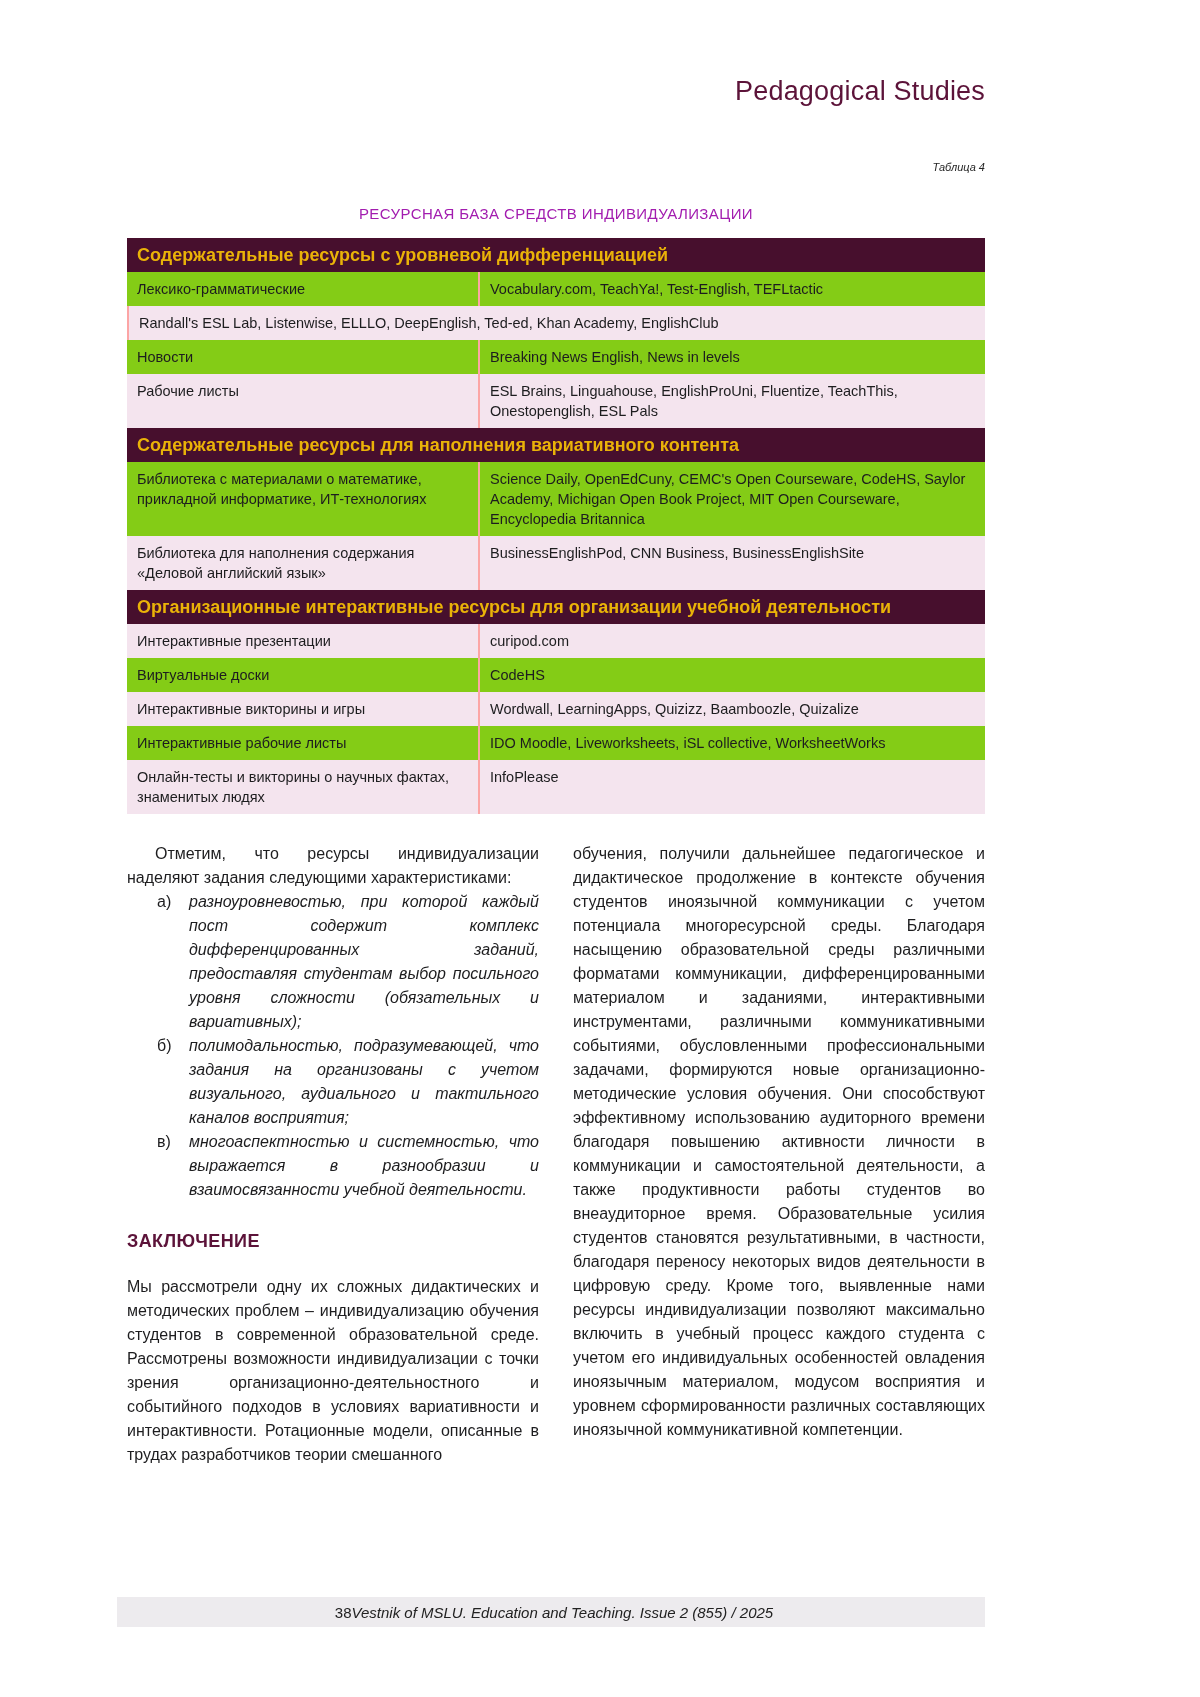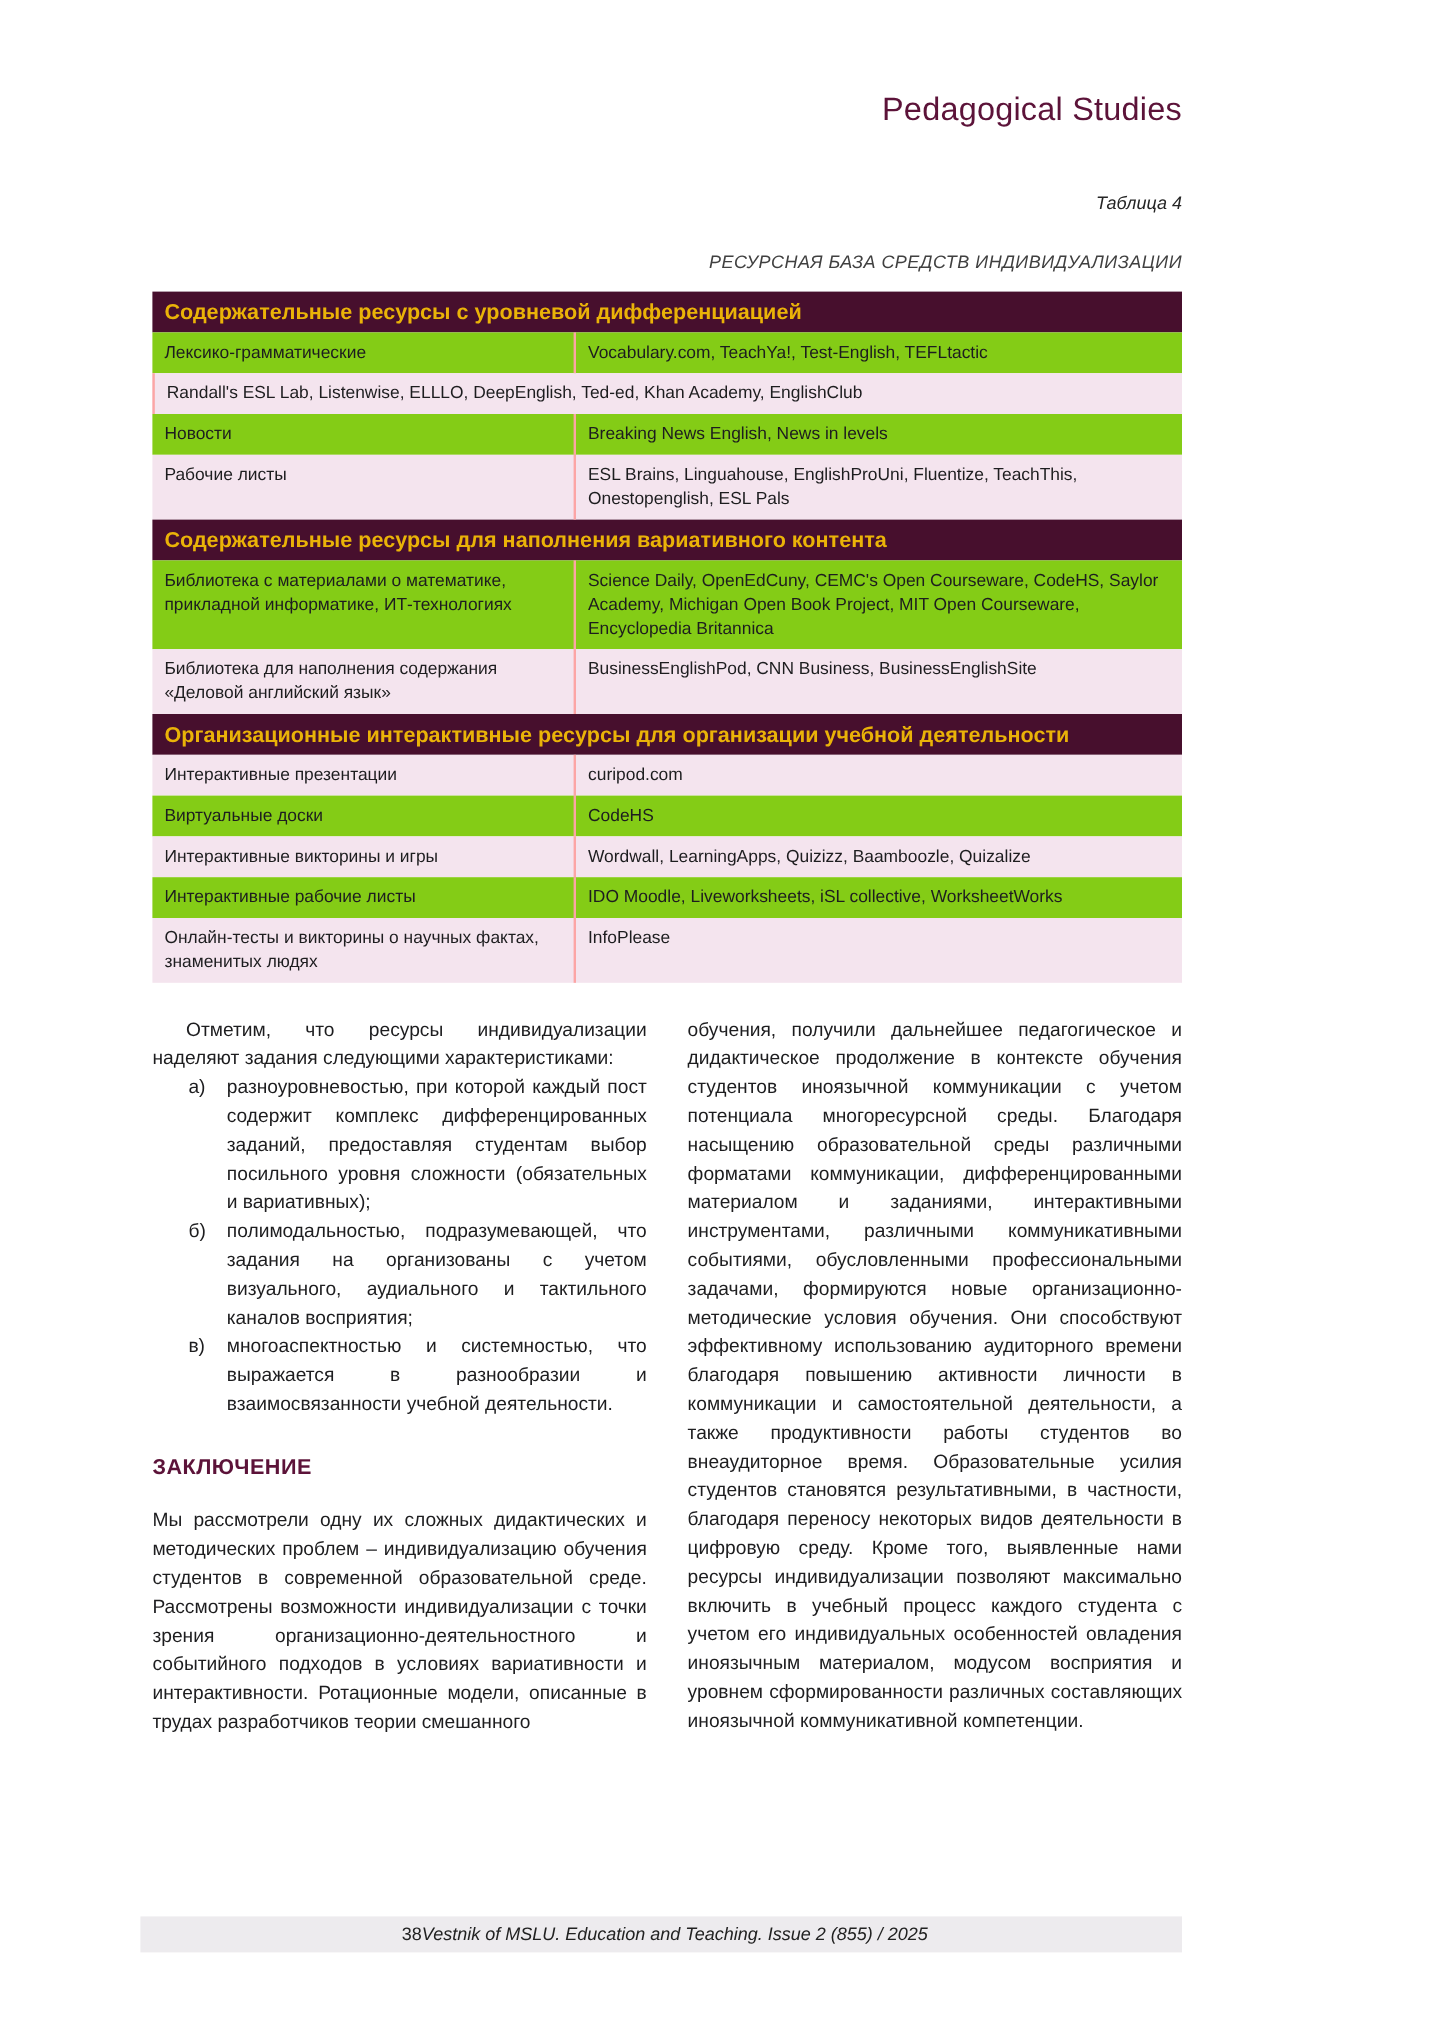--- a/index.html
+++ b/index.html
@@ -9,25 +9,25 @@
     overflow:hidden;
   }
   .content { position:absolute; left:127px; top:0; width:858px; }
 
   .journal-title {
     margin-top:76px; text-align:right;
     font-size:27px; font-weight:400; color:#5c1339; letter-spacing:0.2px;
   }
   .table-num {
     margin-top:54px; text-align:right;
-    font-style:italic; font-size:15px; color:#262626;
+    font-style:italic; font-size:11px; color:#262626;
   }
   .table-title {
-    margin-top:32px; text-align:right;
-    font-size:15px; color:#404040; letter-spacing:0.4px;font-style:italic;
+    margin-top:32px; text-align:center;
+    font-size:15px; color:#a21caf; letter-spacing:0.4px;
   }
 
   .res-table { margin-top:16px; font-size:14.5px; }
   .band {
     background:#470f2d; color:#eab308; font-weight:bold;
     padding:8px 10px; line-height:18px; font-size:18px;
   }
   .trow { display:flex; background:#84cc16; }
   .trow.shade { background:#f4e4ee; }
   .tlabel {
@@ -40,21 +40,21 @@
     padding:7px 10px; line-height:20px;
   }
 
   .columns { display:flex; margin-top:28px; }
   .col { width:412px; text-align:justify; font-size:16px; line-height:1.5; }
   .col-left { margin-right:34px; }
   .col p { margin:0; }
   .p-indent { text-indent:28px; }
   .li { display:flex; padding-left:30px; }
   .li .marker { width:32px; flex-shrink:0; }
-  .li .text { flex:1; text-align:justify; }
+  .li .text { flex:1; text-align:justify;font-style:italic; }
   .concl-heading {
     color:#5c1339; font-size:18px; font-weight:bold;
     letter-spacing:0.4px; margin:26px 0 20px 0;
   }
   .concl-par { margin:0; }
 
   .footer {
     position:absolute; left:117px; width:868px; bottom:70px; height:30px;
     background:#edebee; box-sizing:border-box;
     display:flex; align-items:center; justify-content:center;

